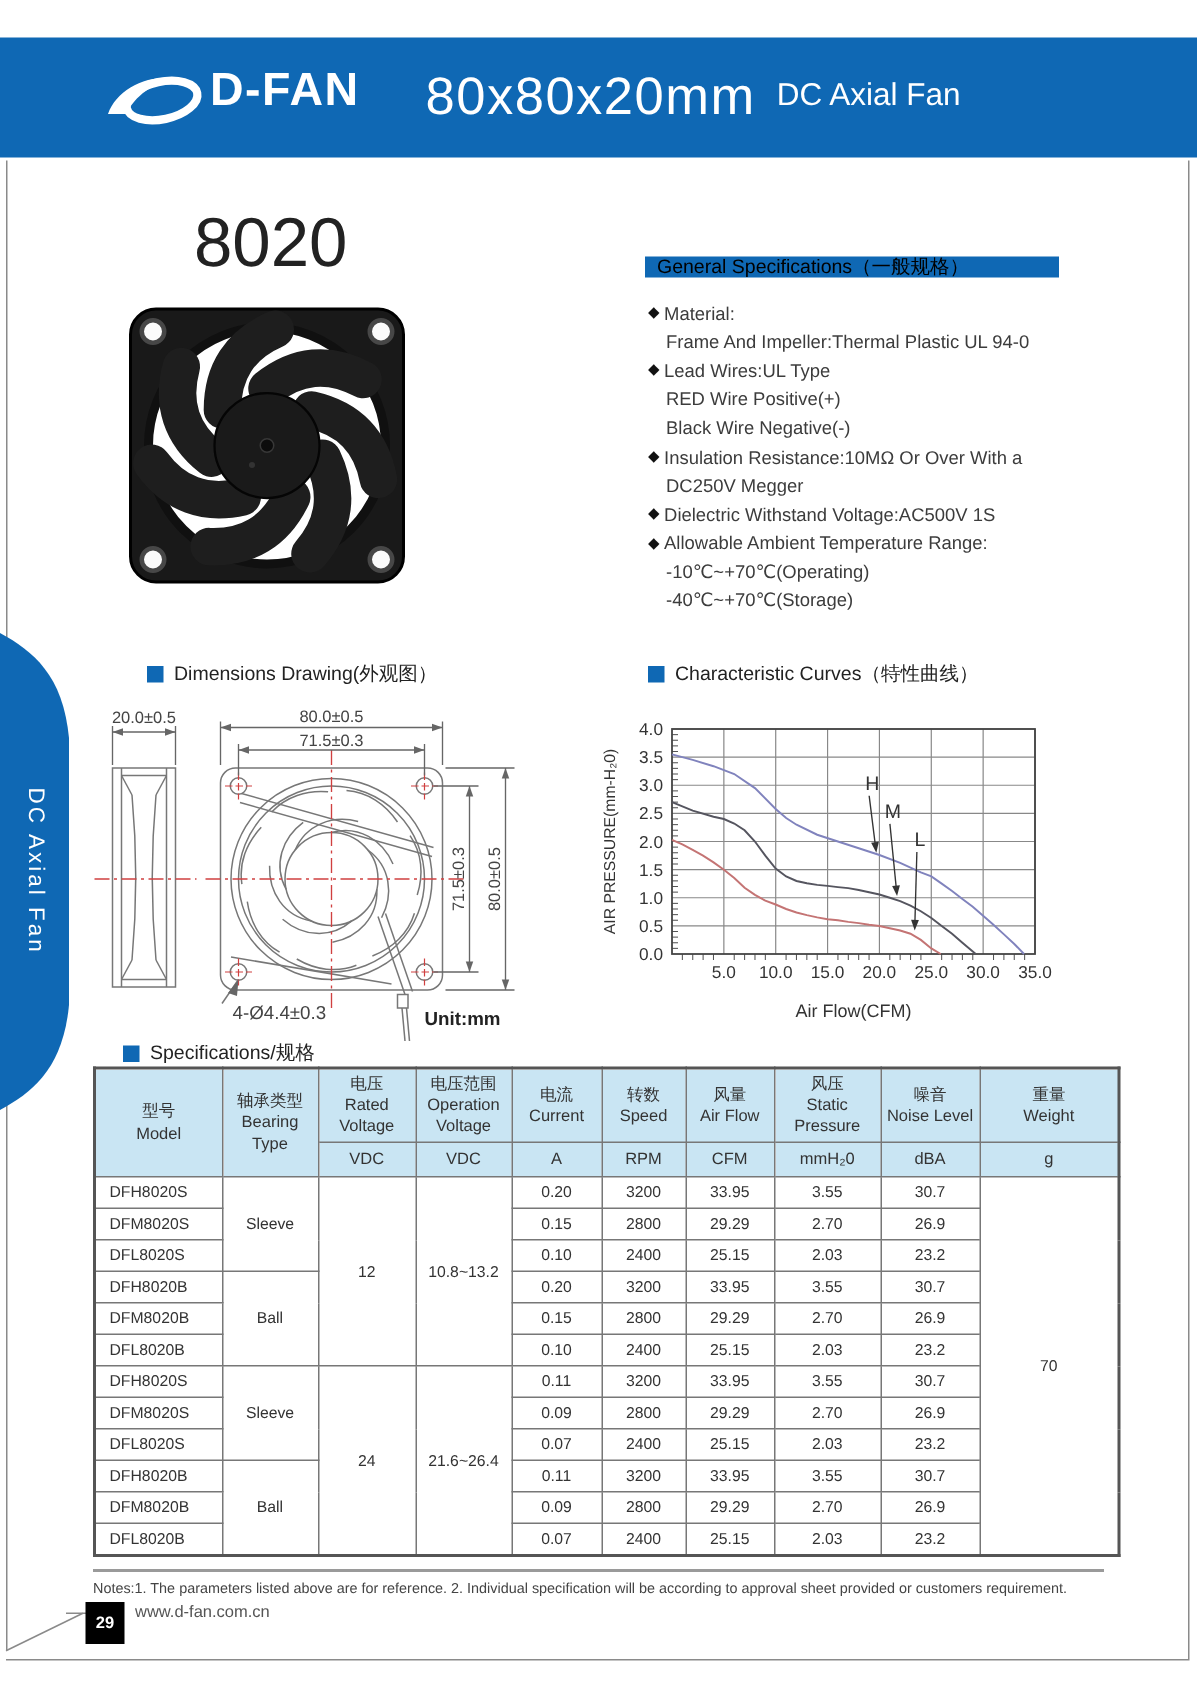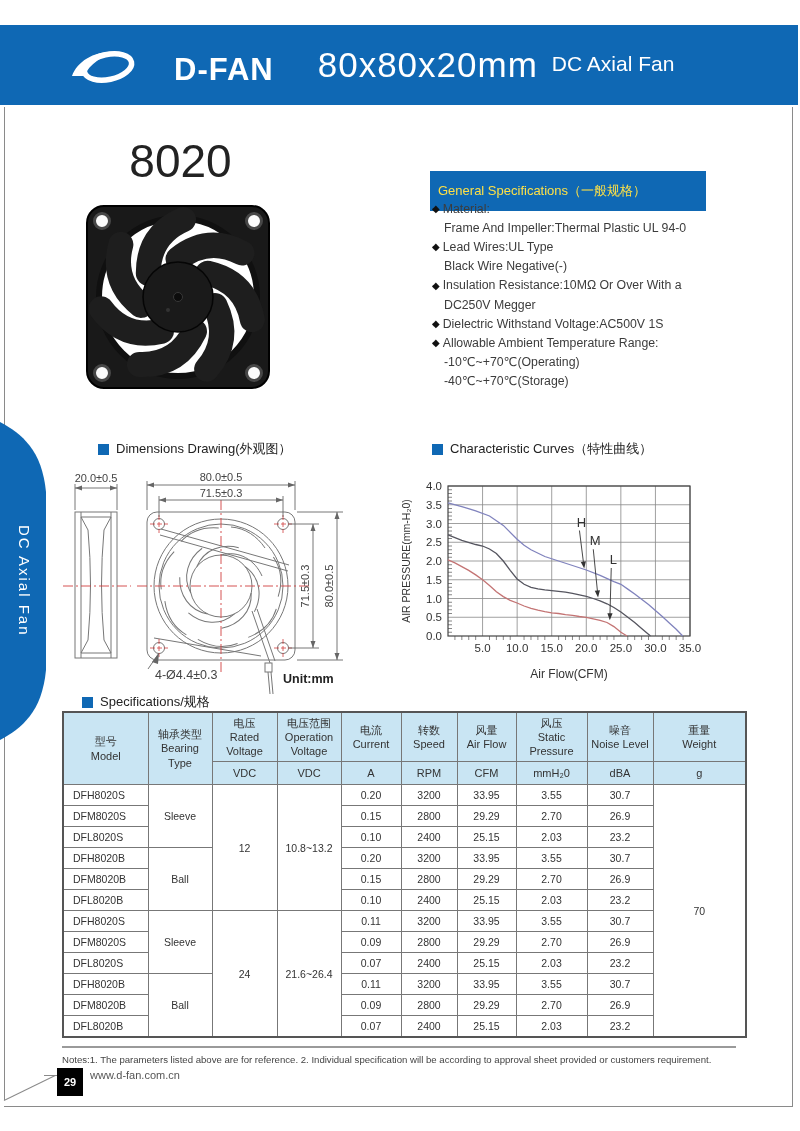--- a/index.html
+++ b/index.html
@@ -2,21 +2,21 @@
 <html><head>
 <meta charset="utf-8">
 <style>
   html,body{margin:0;padding:0;background:#ffffff;}
   .page{position:relative;width:800px;height:1131px;background:#fff;overflow:hidden;
         font-family:"Liberation Sans","DejaVu Sans",sans-serif;color:#333;}
 
   
   .banner{position:absolute;left:0;top:25px;width:798px;height:80px;background:#0f68b4;
           display:flex;align-items:center;}
-  .brand{display:flex;align-items:flex-end;margin-left:70px;gap:34px;}
+  .brand{display:flex;align-items:flex-start;margin-left:70px;}
   .brand-text{color:#fff;font-size:31px;font-weight:bold;letter-spacing:1px;margin-left:4px;}
   .size-title{color:#fff;font-size:35px;margin-left:44px;letter-spacing:1px;}
   .subtitle{color:#fff;font-size:21px;margin-left:14px;padding-bottom:2px;}
 
   
   .fline{position:absolute;background:#8a8a8a;}
   .f-left{left:4px;top:107px;width:1px;height:993px;}
   .f-right{left:792px;top:107px;width:1px;height:999px;}
   .f-bottom{left:4px;top:1106px;width:789px;height:1px;}
   .f-diag{left:4px;top:1100px;width:57px;height:1px;transform-origin:left center;transform:rotate(-26deg);}
@@ -27,22 +27,22 @@
   .side-tab-label{position:absolute;left:0;top:422px;width:48px;height:318px;
     display:flex;align-items:center;justify-content:center;color:#fff;font-size:15px;
     writing-mode:vertical-rl;letter-spacing:2px;}
 
   
   .model-title{position:absolute;left:108px;top:134px;width:145px;text-align:center;
     font-size:46px;color:#222;}
   .fan-photo{position:absolute;left:85px;top:200px;}
 
   
-  .gs-titlebar{position:absolute;left:430px;top:171px;width:276px;height:40px;background:#0f68b4;
-    color:#fde047;font-size:13px;display:flex;align-items:center;padding-left:8px;box-sizing:border-box;}
+  .gs-titlebar{position:absolute;left:430px;top:171px;width:276px;height:14px;background:#0f68b4;
+    color:#000000;font-size:13px;display:flex;align-items:center;padding-left:8px;box-sizing:border-box;}
   .gs-list{position:absolute;left:432px;top:199px;width:330px;font-size:12.3px;color:#3c3c3c;}
   .gs-line{height:19.2px;display:flex;align-items:center;}
   .gs-line .dia{font-size:10px;color:#111;margin-right:3px;}
   .gs-line.cont{padding-left:12px;}
 
   
   .sec-title{position:absolute;font-size:13px;color:#222;display:flex;align-items:center;gap:7px;}
   .sec-sq{width:11px;height:11px;background:#0f68b4;flex:0 0 auto;}
   .st-dims{left:62px;top:440px;padding-left:36px;}
   .st-curves{left:432px;top:440px;}
@@ -127,20 +127,23 @@
       <div class="gs-line">
         <span class="dia">◆</span>
         <span>Material:</span>
       </div>
       <div class="gs-line cont">
         <span>Frame And Impeller:Thermal Plastic UL 94-0</span>
       </div>
       <div class="gs-line">
         <span class="dia">◆</span>
         <span>Lead Wires:UL Type</span>
+      </div>
+      <div class="gs-line cont">
+        <span>RED Wire Positive(+)</span>
       </div>
       <div class="gs-line cont">
         <span>Black Wire Negative(-)</span>
       </div>
       <div class="gs-line">
         <span class="dia">◆</span>
         <span>Insulation Resistance:10MΩ Or Over With a</span>
       </div>
       <div class="gs-line cont">
         <span>DC250V Megger</span>

